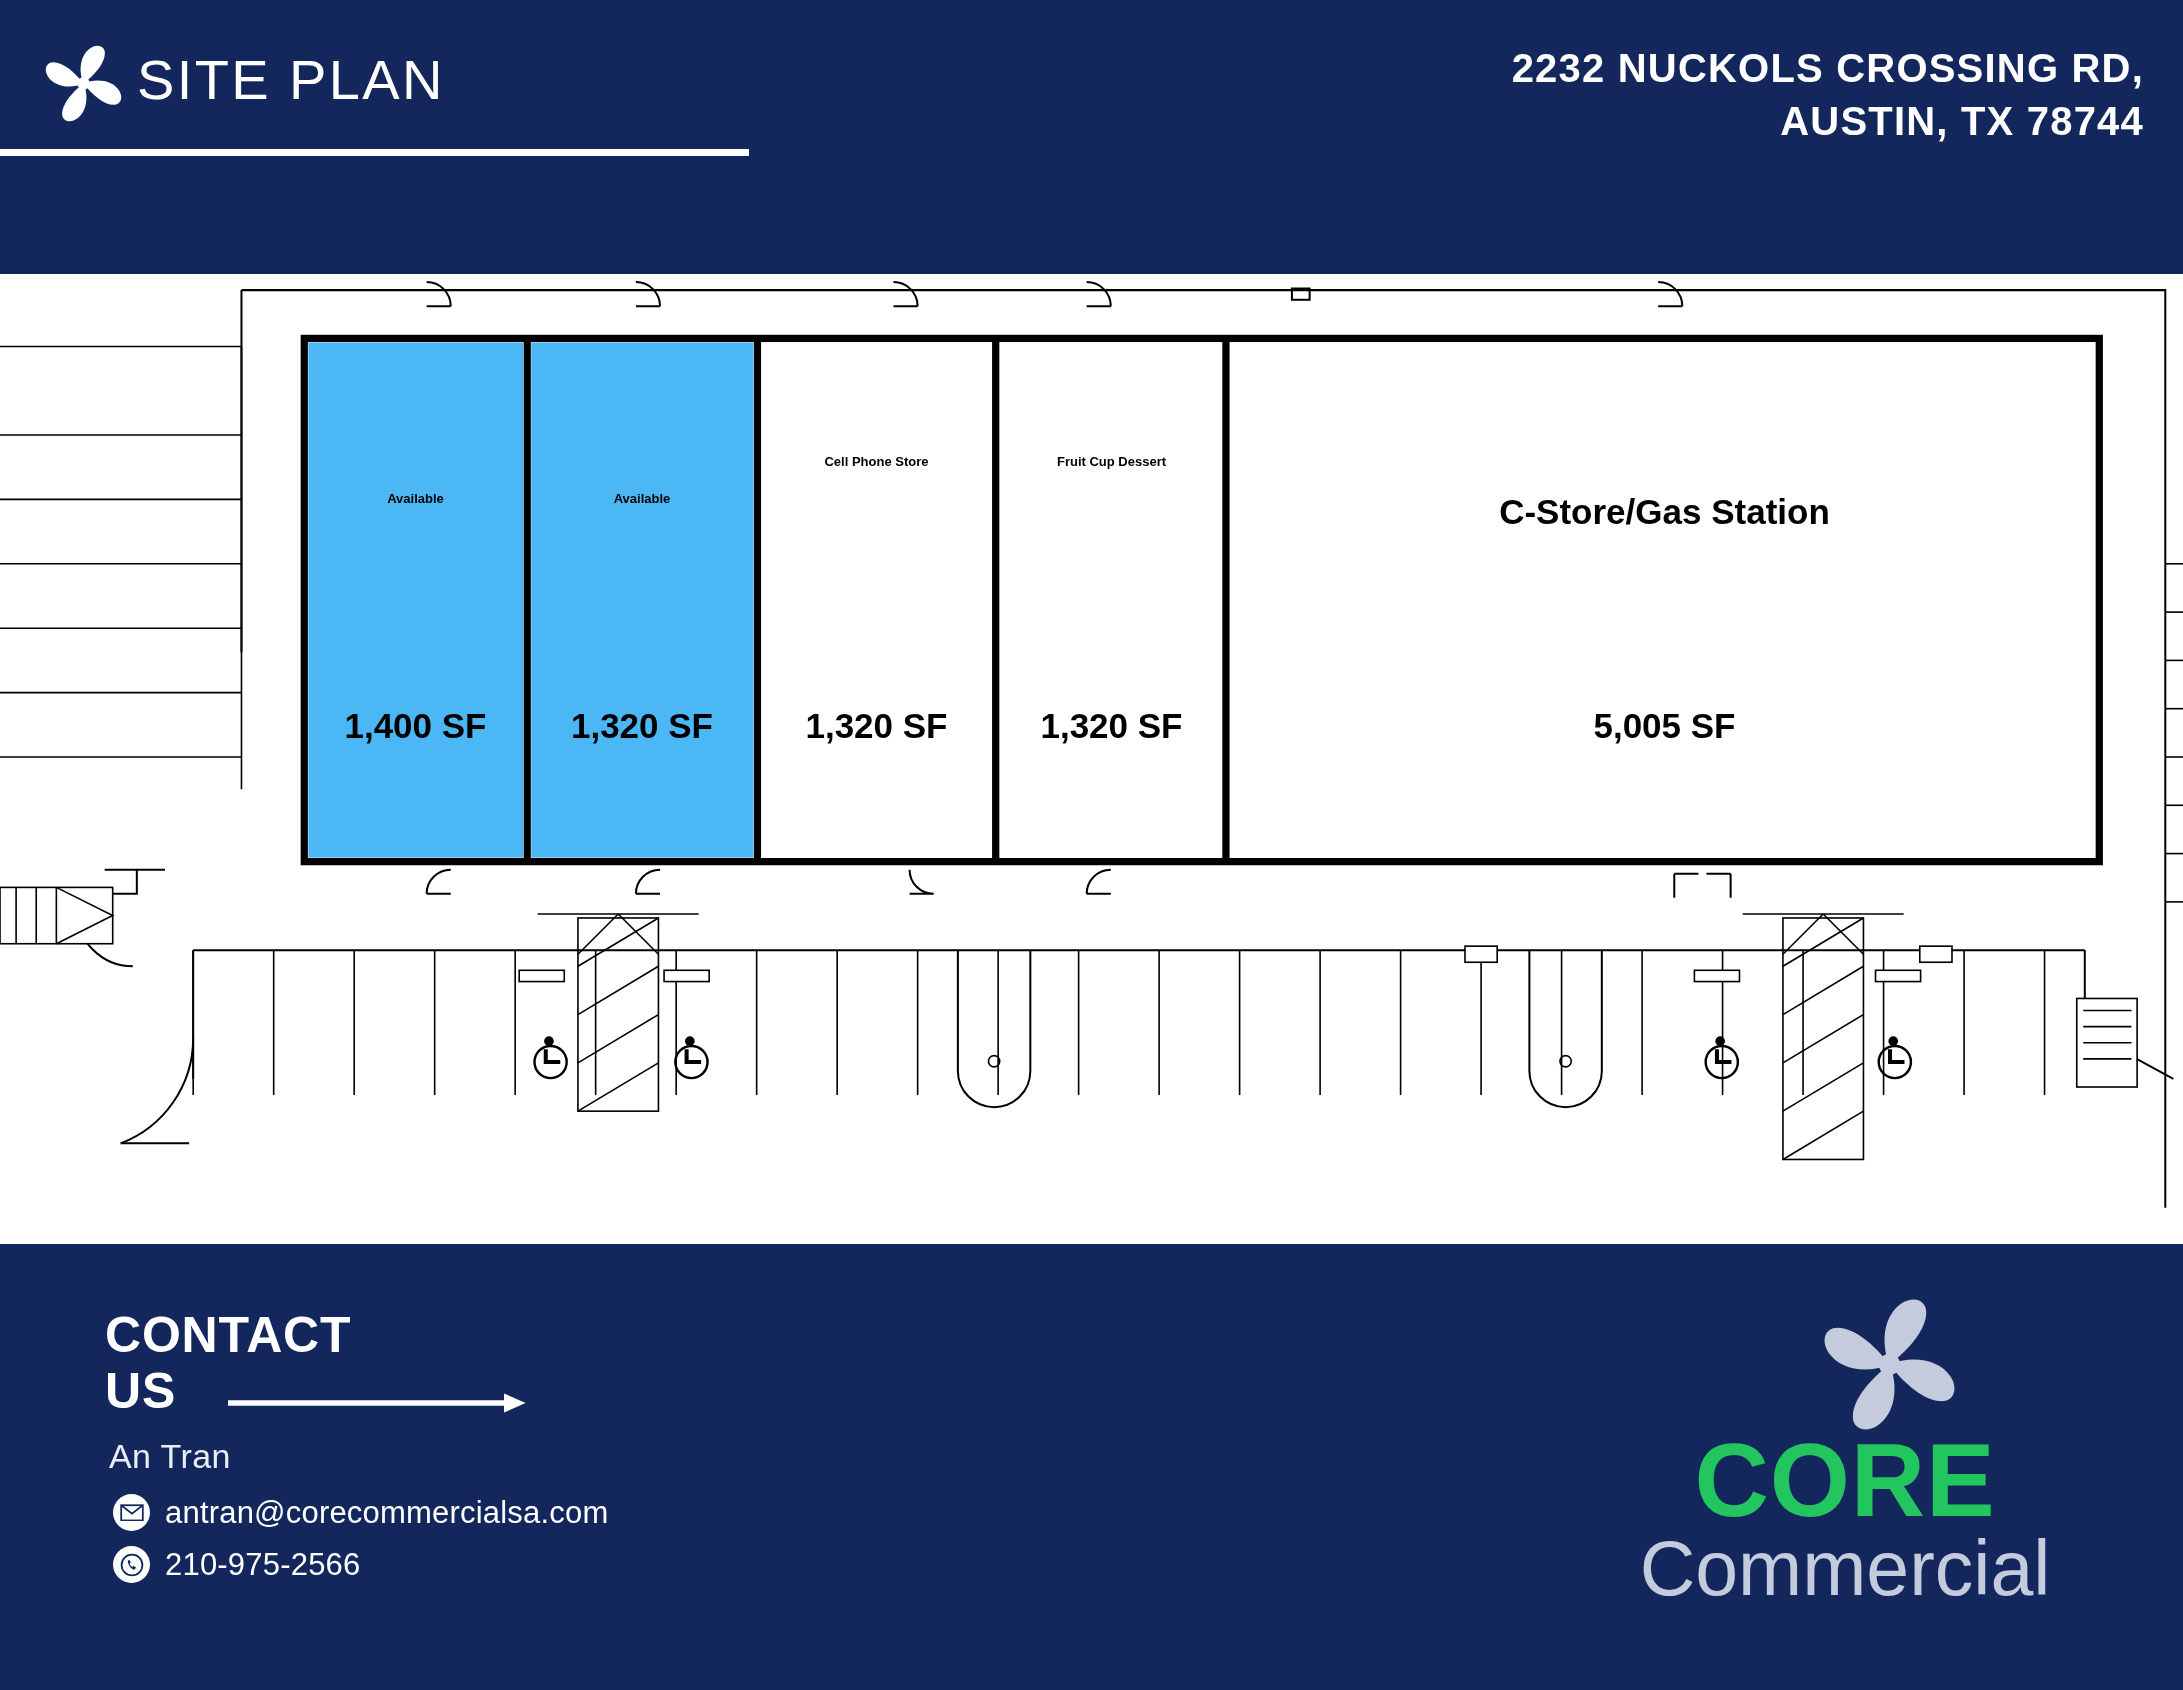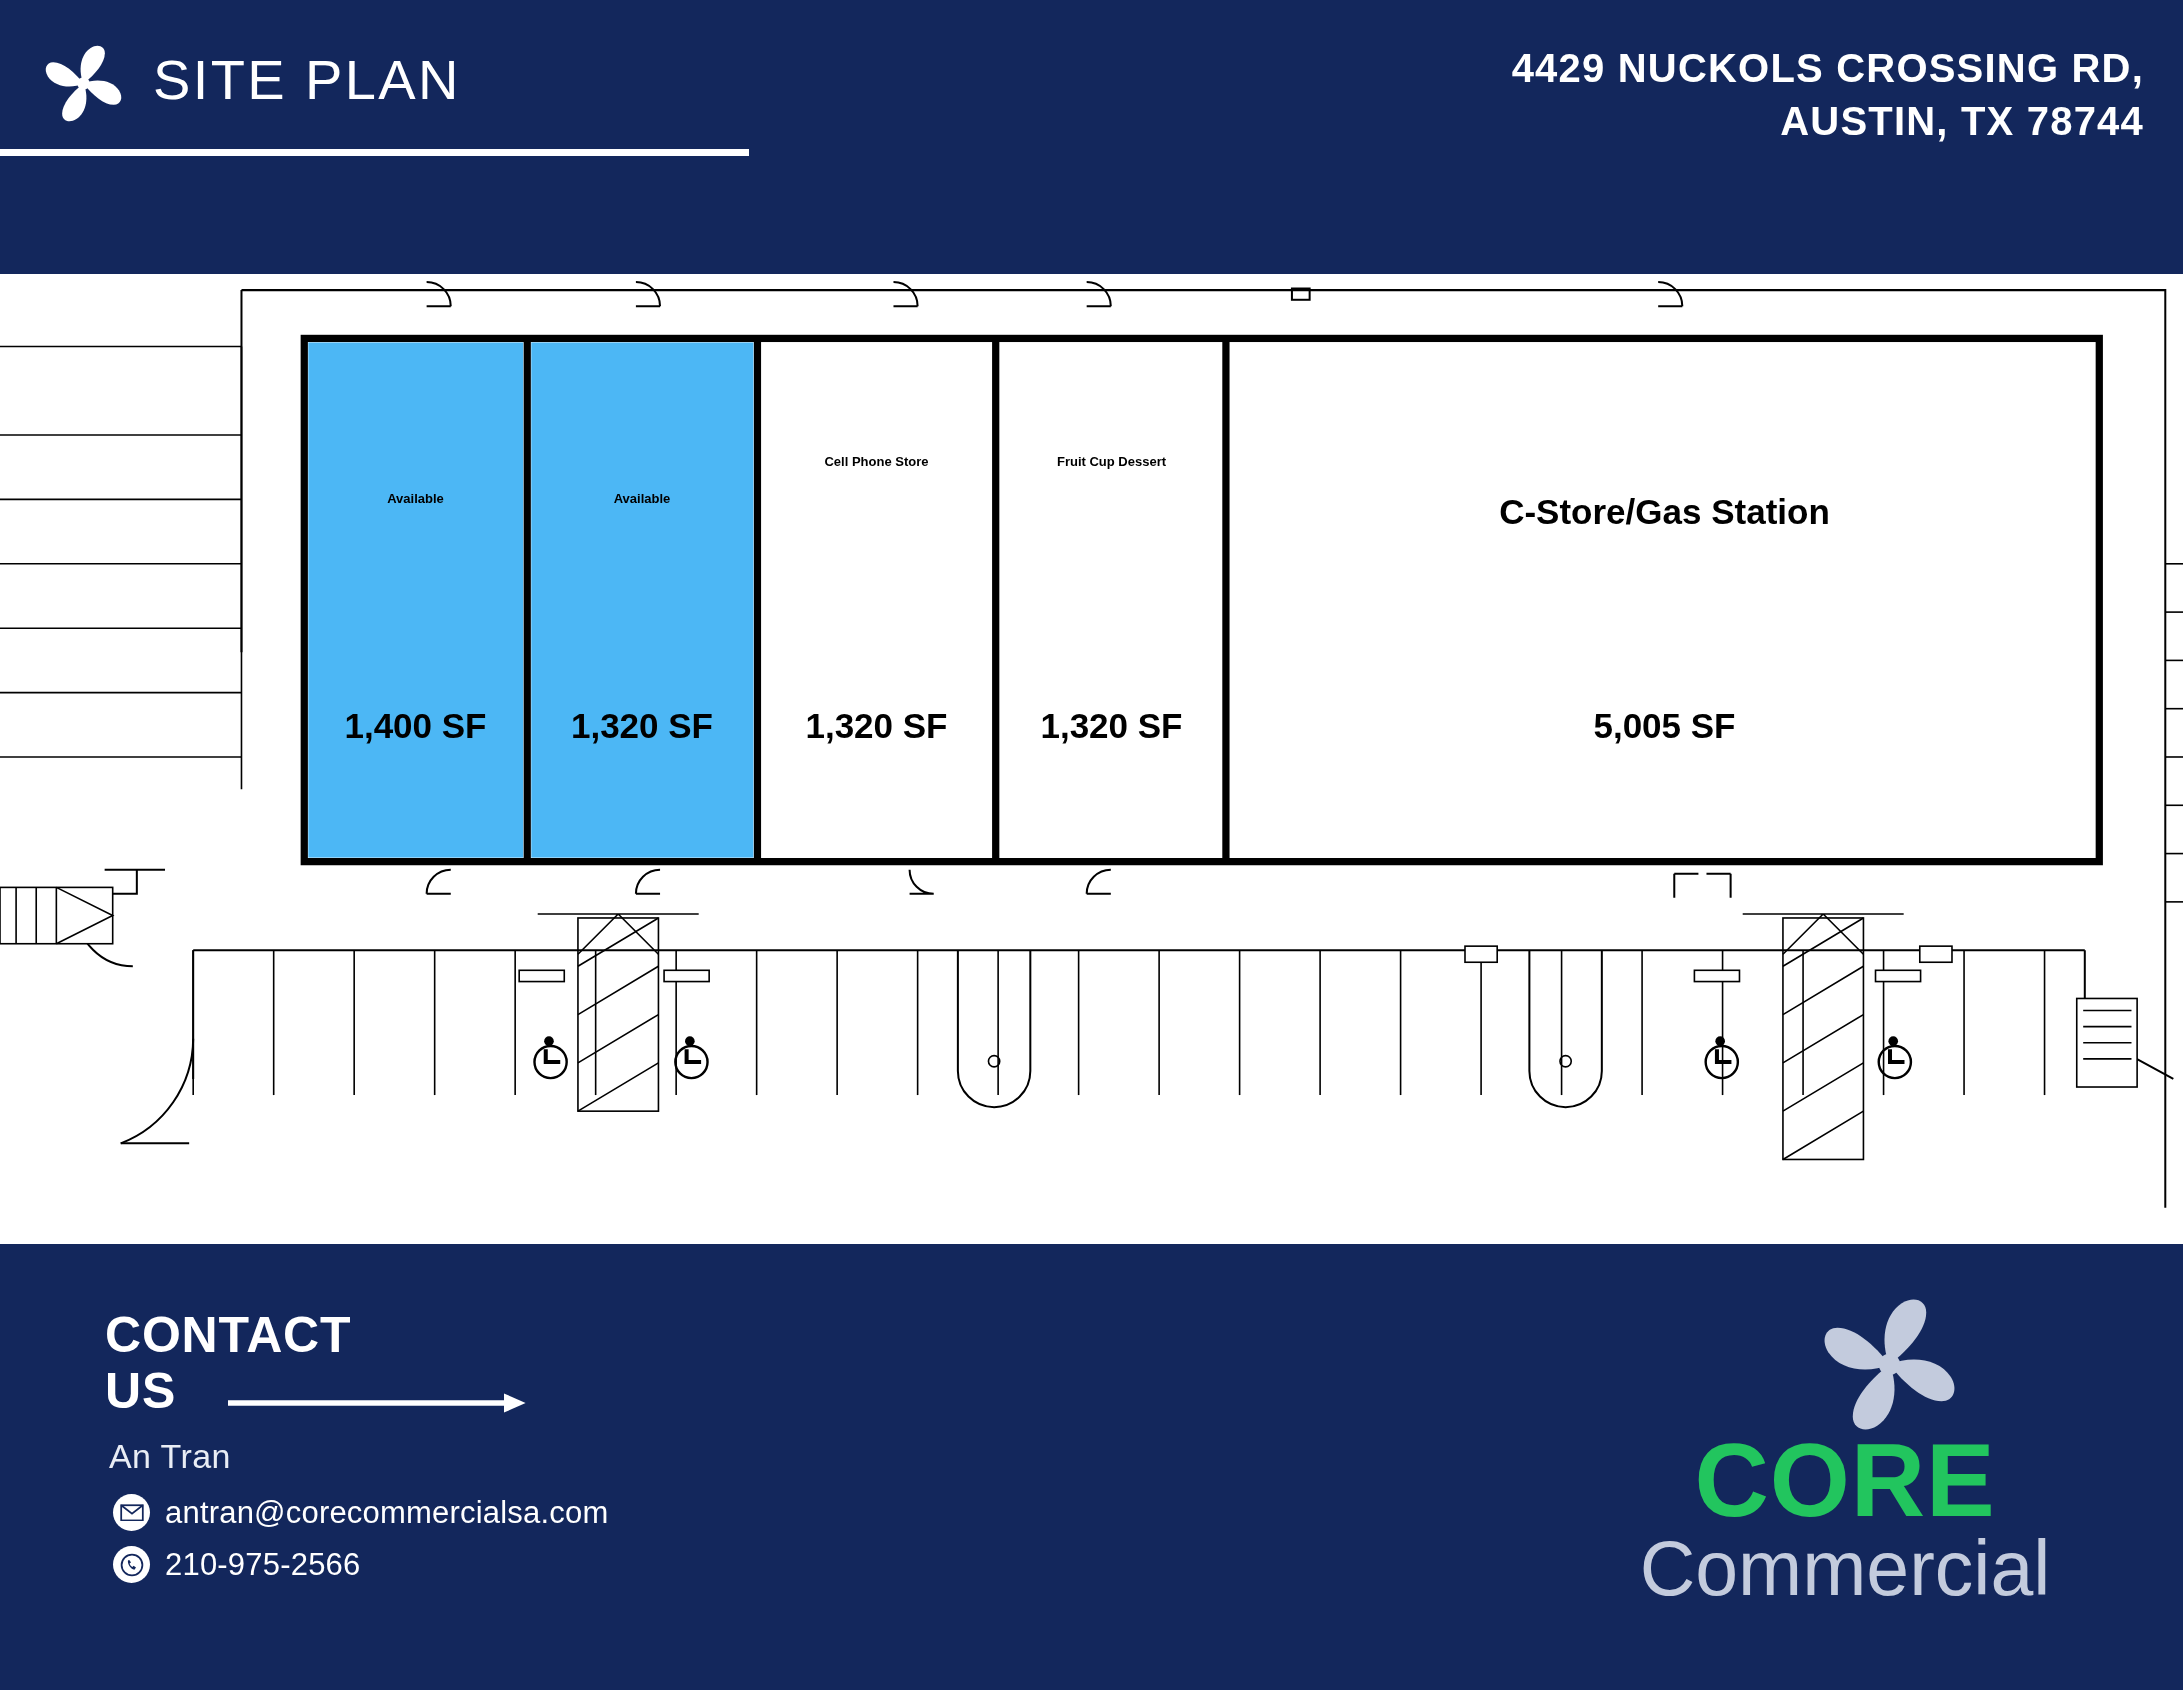--- a/index.html
+++ b/index.html
@@ -17,21 +17,20 @@
     background: #13275c;
   }
   .logo-mark {
     position: absolute; left: 39px; top: 39px; width: 89px; height: 89px;
   }
   .logo-mark svg { width: 89px; height: 89px; display: block; }
   .site-plan-title {
     position: absolute; left: 137px; top: 47px;
     color: #ffffff; font-size: 56px; font-weight: 400; letter-spacing: 2.4px;
     font-family: "Liberation Sans", sans-serif;
-    margin-left: 16px;
   }
   .title-rule {
     position: absolute; left: 0; top: 149px; width: 749px; height: 7.2px;
     background: #ffffff;
   }
   .addr {
     position: absolute; right: 39px; top: 42px; width: 1208px;
     text-align: right; color: #ffffff; font-size: 40px; font-weight: 700;
     letter-spacing: 1.2px; line-height: 1.32;
   }
@@ -112,21 +111,21 @@
           <path d="M50 50 C64 44 82 46 90 58 C95 66 92 74 84 74 C73 74 60 63 50 50 Z"></path>
           <path d="M50 50 C56 64 54 82 42 90 C34 95 26 92 26 84 C26 73 37 60 50 50 Z"></path>
           <path d="M50 50 C36 56 18 54 10 42 C5 34 8 26 16 26 C27 26 40 37 50 50 Z"></path>
           <circle cx="50" cy="50" r="7"></circle>
         </g>
       </svg>
     </div>
     <div class="site-plan-title">SITE PLAN</div>
     <div class="title-rule"></div>
     <div class="addr">
-      <div>4429 NUCKOLS CROSSING RD,</div>
+      <div>2232 NUCKOLS CROSSING RD,</div>
       <div>AUSTIN, TX 78744</div>
     </div>
   </div>
 
   <div class="plan">
     <svg viewBox="0 0 2712 1205">
       <g stroke="#000" fill="none" stroke-width="2.5">
 
         <path d="M300 20 L2690 20 L2690 1160"></path>
         <path d="M300 20 L300 470"></path>

